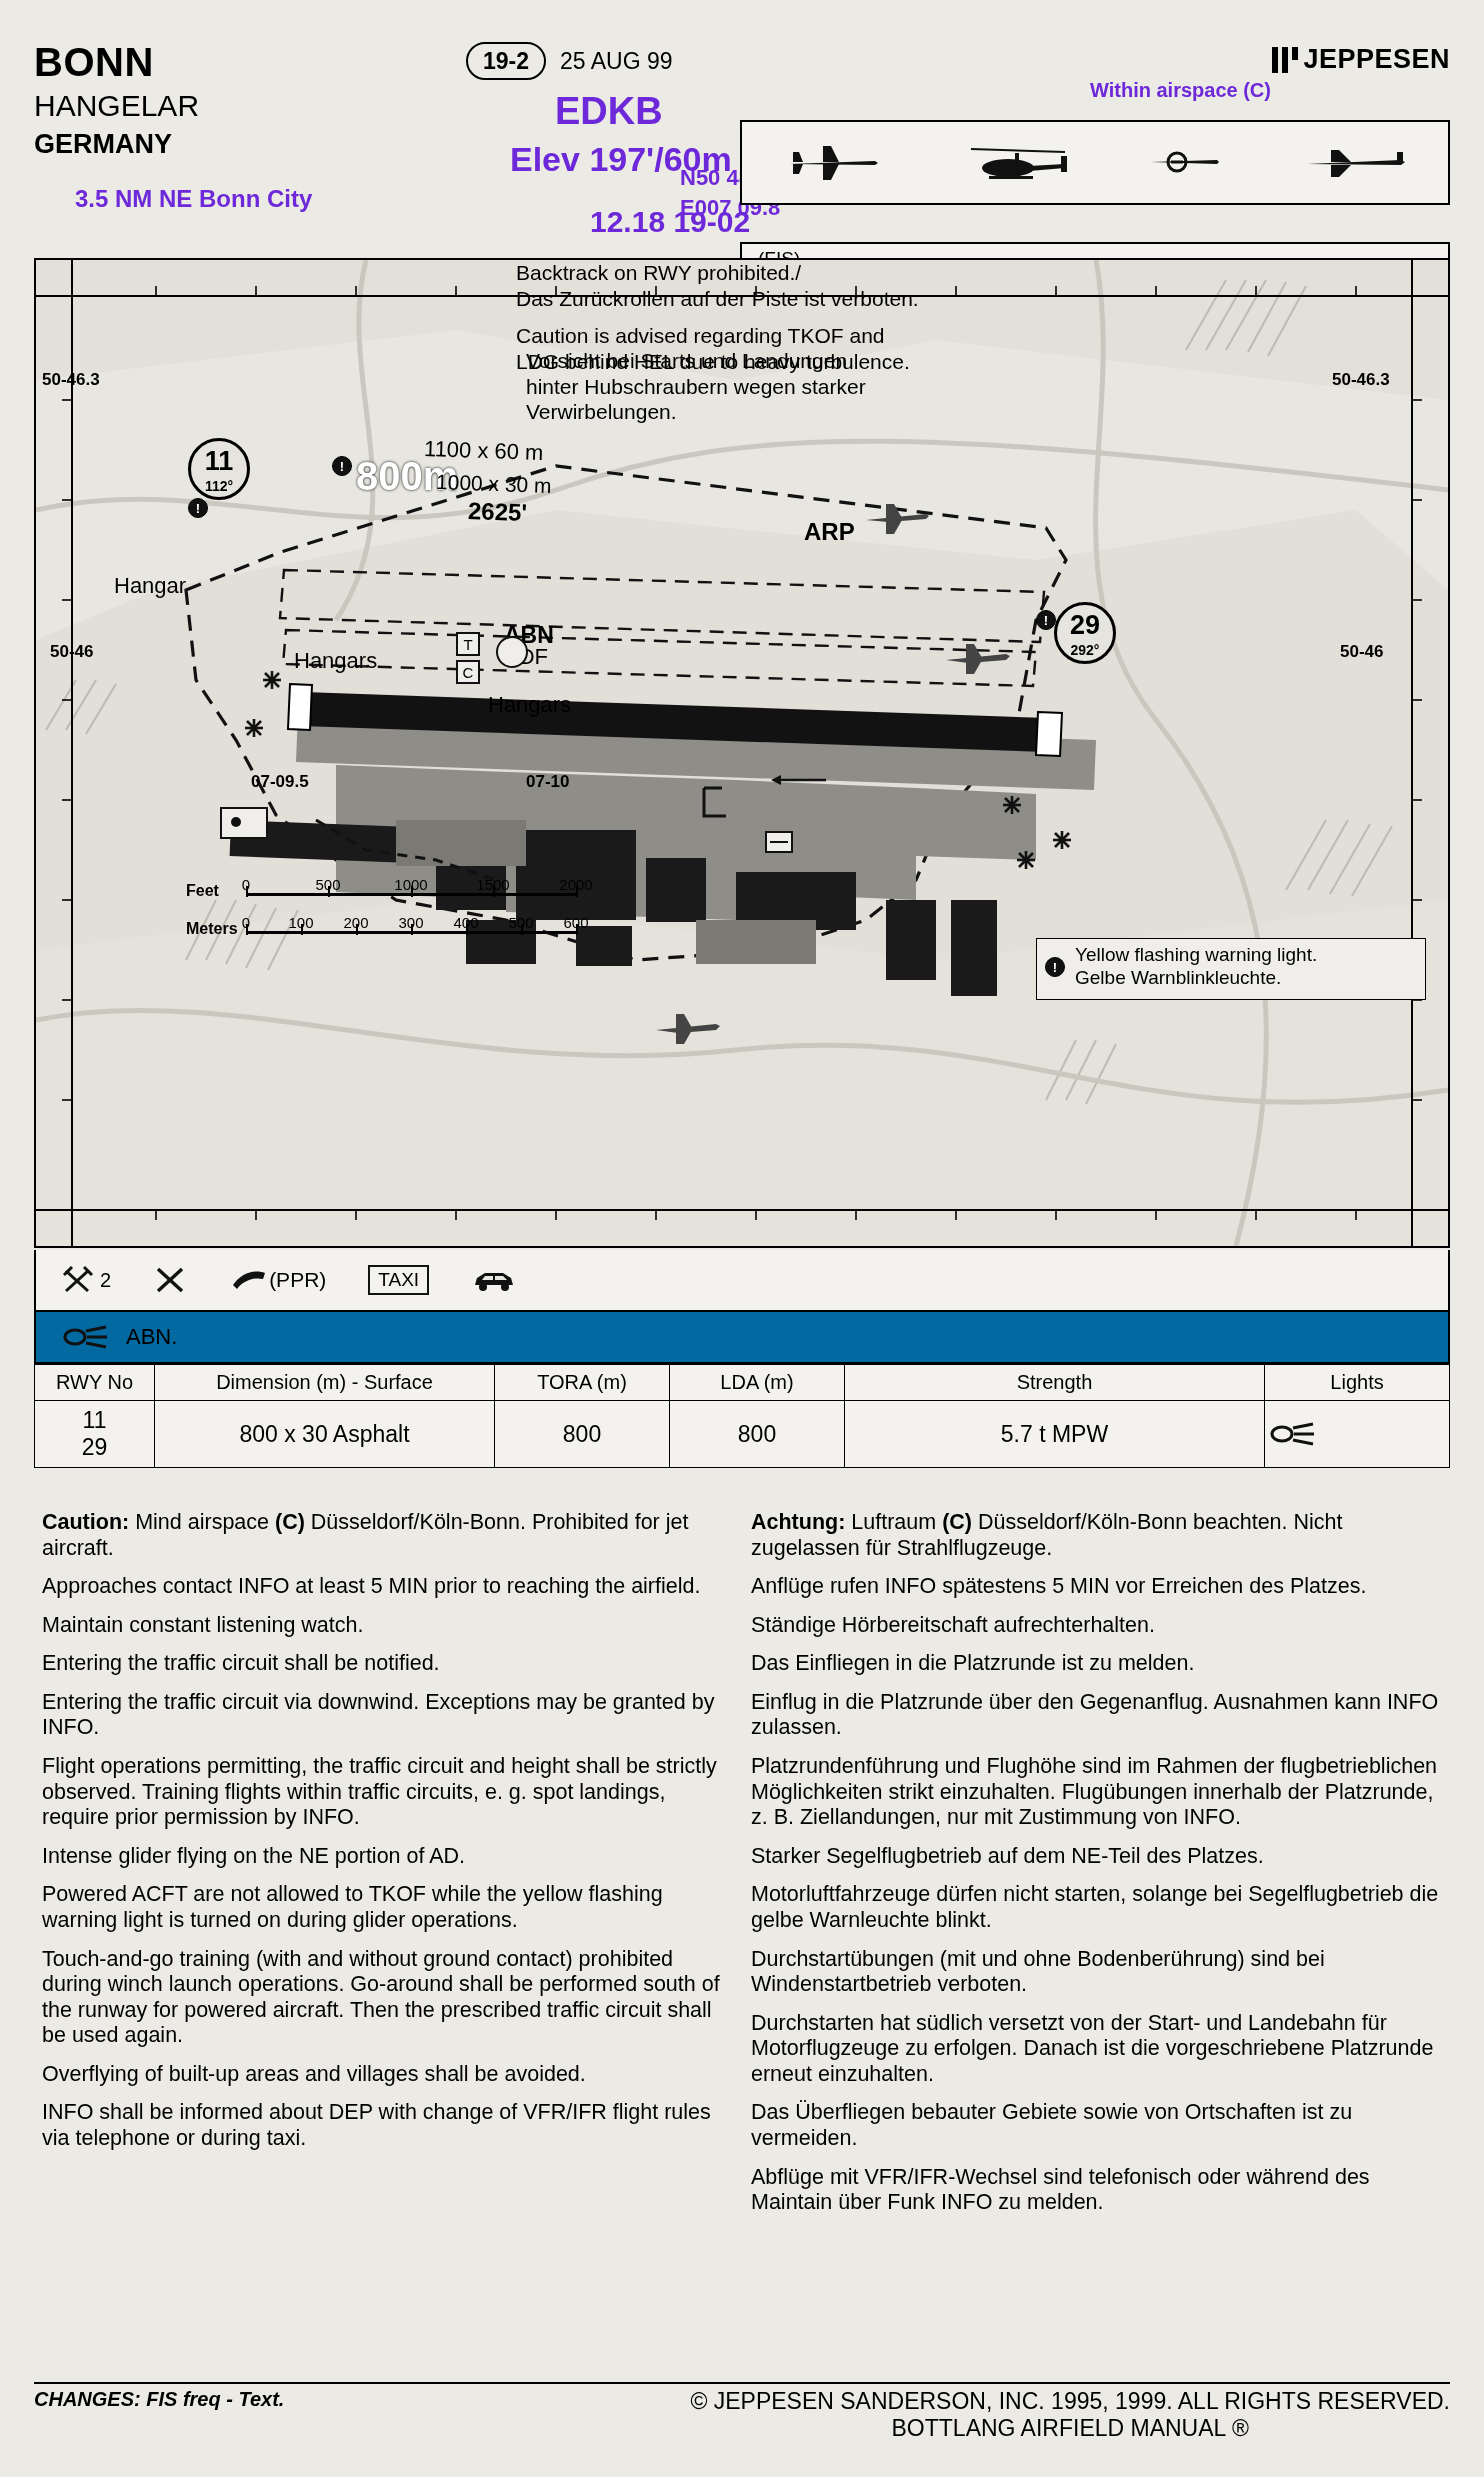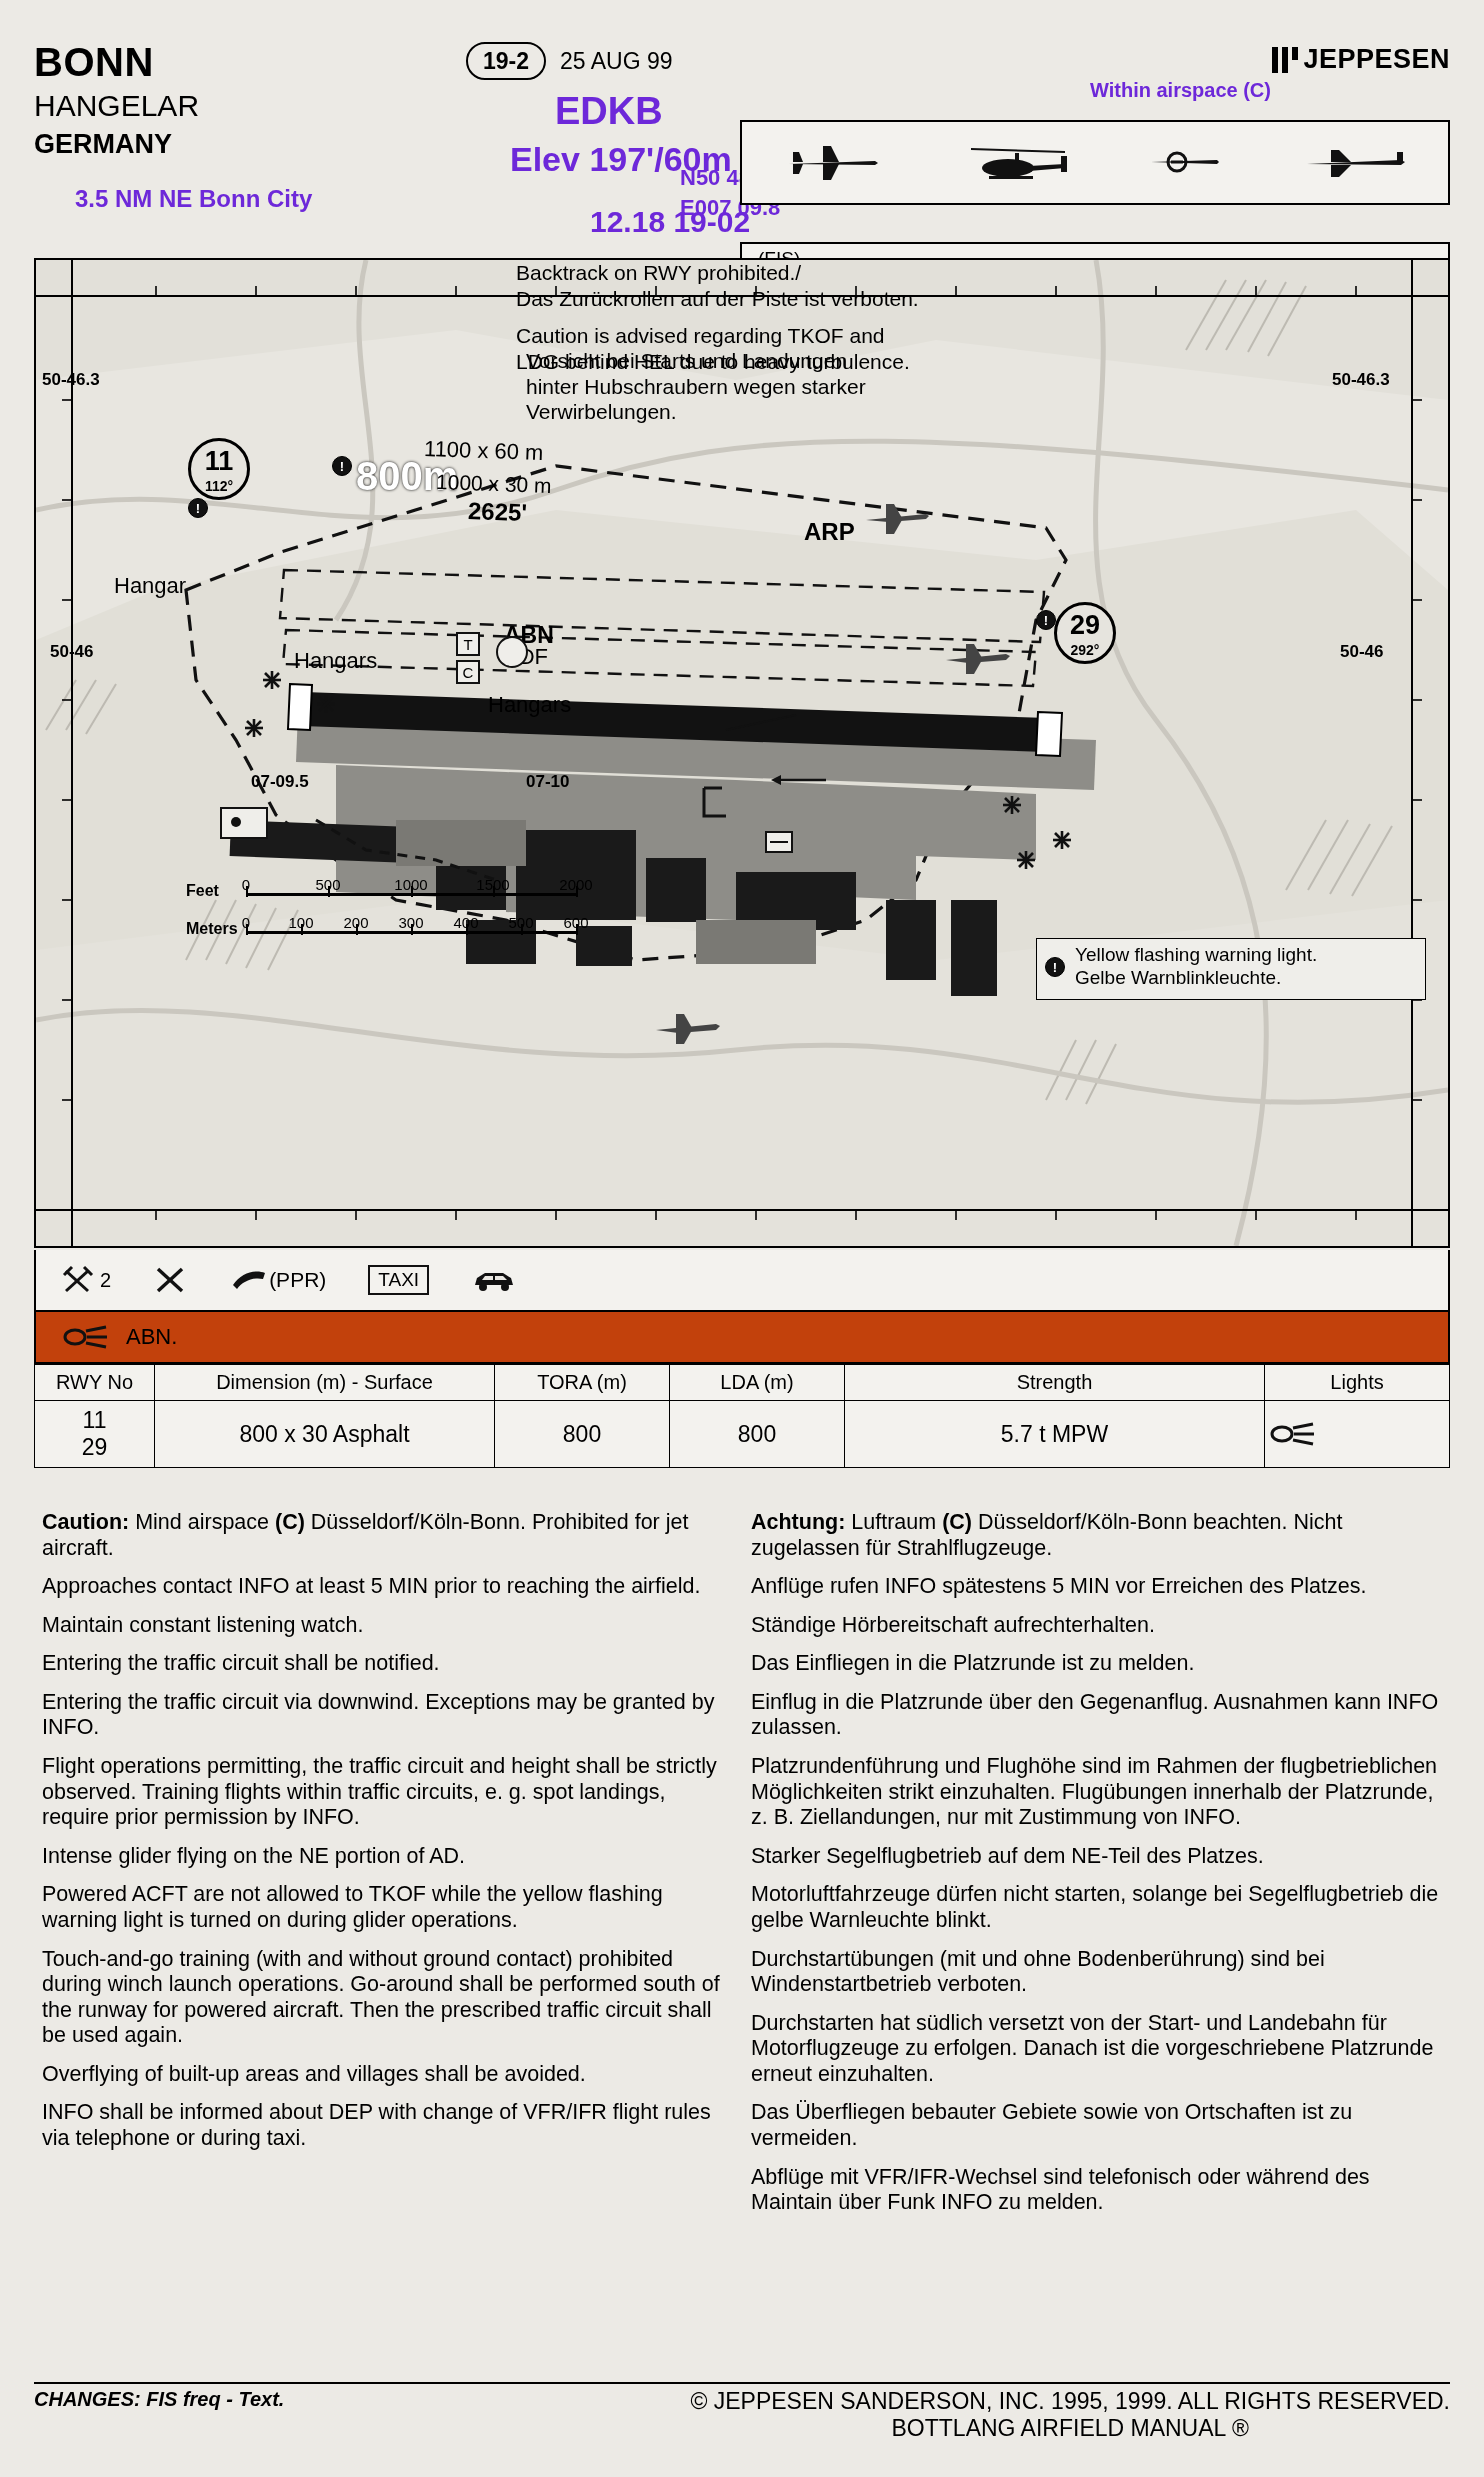--- a/index.html
+++ b/index.html
@@ -99,21 +99,21 @@
 
   
   .services {
     position:absolute; left:34px; top:1250px; width:1416px; height:62px;
     border:2px solid #000; border-top:none; background:#f3f2ee;
     display:flex; align-items:center; padding-left:26px; gap:42px;
     font-size:21px;
   }
   .abnrow {
     position:absolute; left:34px; top:1312px; width:1416px; height:52px;
-    border:2px solid #000; border-top:none; background:#c2410c;
+    border:2px solid #000; border-top:none; background:#0369a1;
     display:flex; align-items:center; padding-left:26px; gap:16px; font-size:22px;
   }
 
   
   table.rwy {
     position:absolute; left:34px; top:1364px; width:1416px;
     border-collapse:collapse; background:#f3f2ee;
   }
   table.rwy td, table.rwy th {
     border:1.6px solid #000; text-align:center; font-size:21px; font-weight:normal;

